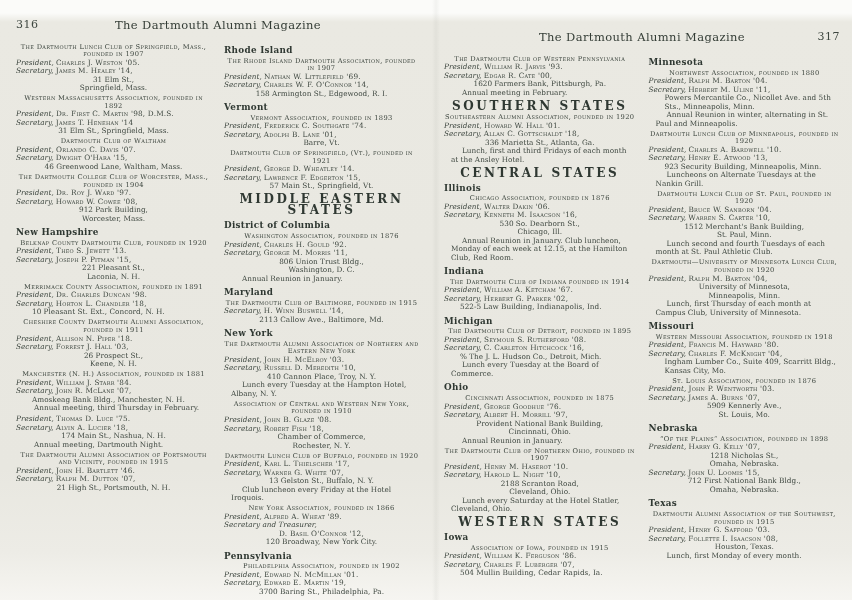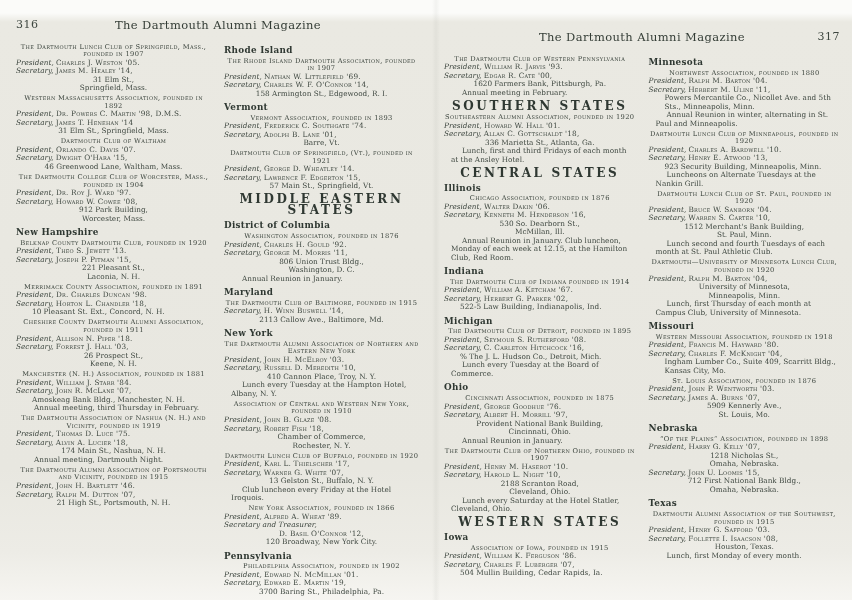--- a/index.html
+++ b/index.html
@@ -64,21 +64,21 @@
     <div class="col">
         <div class="entry">
           <div class="club-title">The Dartmouth Lunch Club of Springfield, Mass., founded in 1907</div>
           <div class="ln"><span class="off-label">President, </span><span class="name">Charles J. Weston '05.</span></div>
           <div class="ln"><span class="off-label">Secretary, </span><span class="name">James M. Healey '14,</span></div>
           <div class="ln right">31 Elm St.,</div>
           <div class="ln right">Springfield, Mass.</div>
         </div>
         <div class="entry">
           <div class="club-title">Western Massachusetts Association, founded in 1892</div>
-          <div class="ln"><span class="off-label">President, </span><span class="name">Dr. Powers C. Martin '98, D.M.S.</span></div>
+          <div class="ln"><span class="off-label">President, </span><span class="name">Dr. First C. Martin '98, D.M.S.</span></div>
           <div class="ln"><span class="off-label">Secretary, </span><span class="name">James T. Henehan '14</span></div>
           <div class="ln right">31 Elm St., Springfield, Mass.</div>
         </div>
         <div class="entry">
           <div class="club-title">Dartmouth Club of Waltham</div>
           <div class="ln"><span class="off-label">President, </span><span class="name">Orlando C. Davis '07.</span></div>
           <div class="ln"><span class="off-label">Secretary, </span><span class="name">Dwight O'Hara '15,</span></div>
           <div class="ln right">46 Greenwood Lane, Waltham, Mass.</div>
         </div>
         <div class="entry">
@@ -110,21 +110,20 @@
           <div class="ln right">Keene, N. H.</div>
         </div>
         <div class="entry">
           <div class="club-title">Manchester (N. H.) Association, founded in 1881</div>
           <div class="ln"><span class="off-label">President, </span><span class="name">William J. Starr '84.</span></div>
           <div class="ln"><span class="off-label">Secretary, </span><span class="name">John R. McLane '07,</span></div>
           <div class="ln addr">Amoskeag Bank Bldg., Manchester, N. H.</div>
           <div class="ln note">Annual meeting, third Thursday in February.</div>
         </div>
         <div class="entry">
-          <div class="club-title">The Dartmouth Association of Nashua (N. H.) and Vicinity, founded in 1919</div>
           <div class="ln"><span class="off-label">President, </span><span class="name">Thomas D. Luce '75.</span></div>
           <div class="ln"><span class="off-label">Secretary, </span><span class="name">Alvin A. Lucier '18,</span></div>
           <div class="ln right">174 Main St., Nashua, N. H.</div>
           <div class="ln note">Annual meeting, Dartmouth Night.</div>
         </div>
         <div class="entry">
           <div class="club-title">The Dartmouth Alumni Association of Portsmouth and Vicinity, founded in 1915</div>
           <div class="ln"><span class="off-label">President, </span><span class="name">John H. Bartlett '46.</span></div>
           <div class="ln"><span class="off-label">Secretary, </span><span class="name">Ralph M. Dutton '07,</span></div>
           <div class="ln right">21 High St., Portsmouth, N. H.</div>
@@ -228,23 +227,23 @@
           <div class="ln"><span class="off-label">President, </span><span class="name">Howard W. Hall '01.</span></div>
           <div class="ln"><span class="off-label">Secretary, </span><span class="name">Allan C. Gottschaldt '18,</span></div>
           <div class="ln right">336 Marietta St., Atlanta, Ga.</div>
           <div class="ln note">Lunch, first and third Fridays of each month at the Ansley Hotel.</div>
         </div>
         <div class="region">CENTRAL STATES</div>
         <div class="state">Illinois</div>
         <div class="entry">
           <div class="club-title">Chicago Association, founded in 1876</div>
           <div class="ln"><span class="off-label">President, </span><span class="name">Walter Dakin '06.</span></div>
-          <div class="ln"><span class="off-label">Secretary, </span><span class="name">Kenneth M. Henderson '16,</span></div>
+          <div class="ln"><span class="off-label">Secretary, </span><span class="name">Kenneth M. Isaacson '16,</span></div>
           <div class="ln right">530 So. Dearborn St.,</div>
-          <div class="ln right">McMillan, Ill.</div>
+          <div class="ln right">Chicago, Ill.</div>
           <div class="ln note">Annual Reunion in January. Club luncheon, Monday of each week at 12.15, at the Hamilton Club, Red Room.</div>
         </div>
         <div class="state">Indiana</div>
         <div class="entry">
           <div class="club-title">The Dartmouth Club of Indiana founded in 1914</div>
           <div class="ln"><span class="off-label">President, </span><span class="name">William A. Ketcham '67.</span></div>
           <div class="ln"><span class="off-label">Secretary, </span><span class="name">Herbert G. Parker '02,</span></div>
           <div class="ln addr">522-5 Law Building, Indianapolis, Ind.</div>
         </div>
         <div class="state">Michigan</div>

